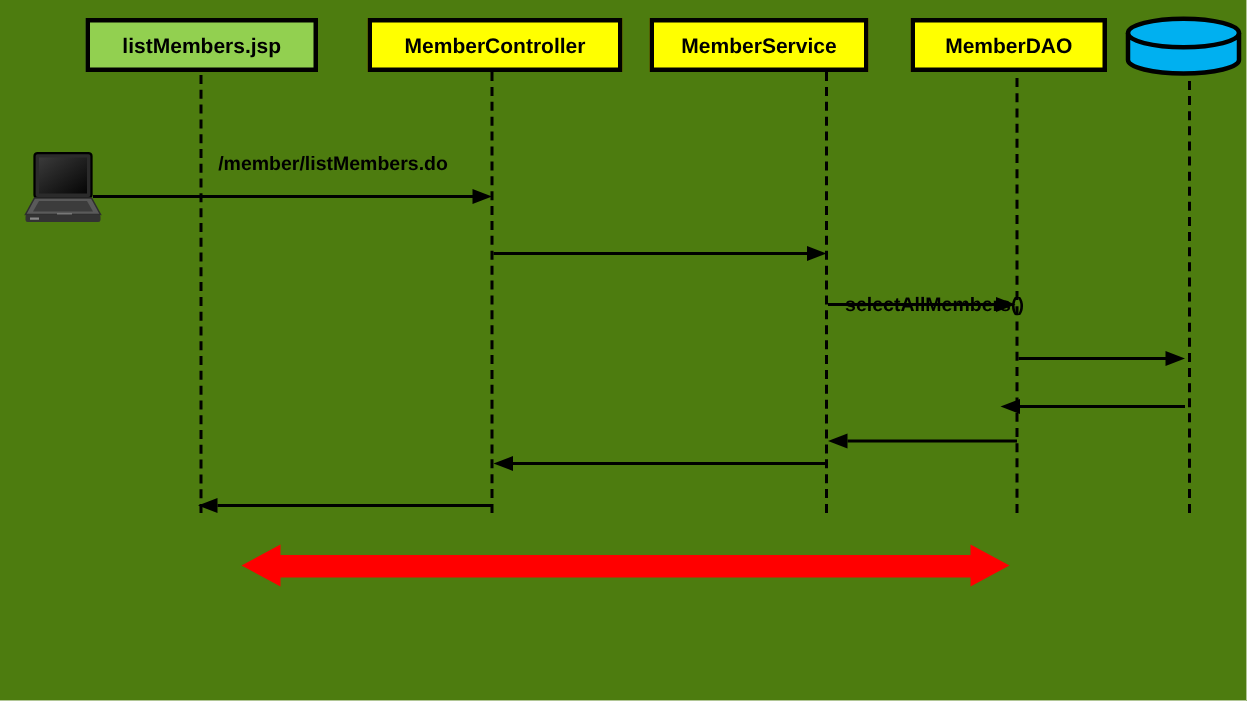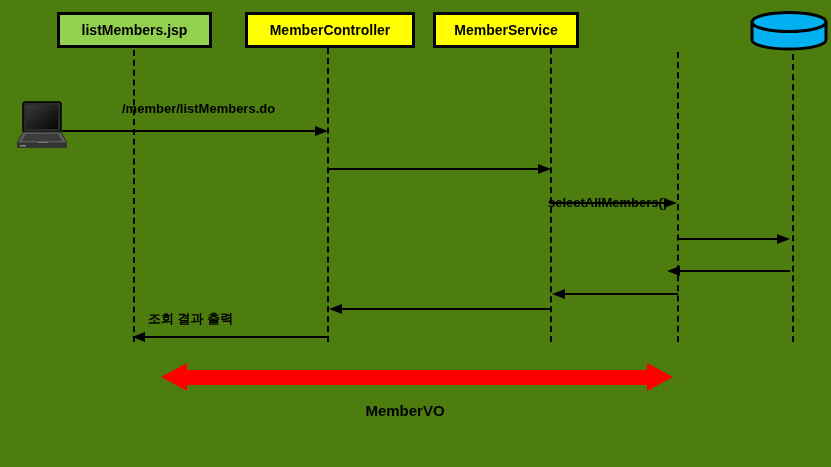--- a/index.html
+++ b/index.html
@@ -13,21 +13,21 @@
     font-weight:bold;font-size:14px;color:#000;letter-spacing:0px;
   }
   .box-green{background:#92D050;}
   .box-yellow{background:#FFFF00;}
   .lifeline{position:absolute;width:0;border-left:2px dashed #000;}
   .hline{position:absolute;height:2px;background:#000;}
   .head-r{position:absolute;width:0;height:0;border-top:5px solid transparent;
     border-bottom:5px solid transparent;border-left:13px solid #000;}
   .head-l{position:absolute;width:0;height:0;border-top:5px solid transparent;
     border-bottom:5px solid transparent;border-right:13px solid #000;}
-  .msg-label{position:absolute;font-weight:bold;font-size:13px;color:#000;white-space:nowrap;}
+  .msg-label{position:absolute;font-weight:bold;font-size:13px;text-align:center;color:#000;white-space:nowrap;}
   .red-bar{position:absolute;background:#FF0000;}
   .red-head-l{position:absolute;width:0;height:0;border-top:14px solid transparent;
     border-bottom:14px solid transparent;border-right:26px solid #FF0000;}
   .red-head-r{position:absolute;width:0;height:0;border-top:14px solid transparent;
     border-bottom:14px solid transparent;border-left:26px solid #FF0000;}
   .footer-label{position:absolute;font-weight:bold;font-size:15px;text-align:center;color:#000;}
   svg{display:block;}
 </style>
 </head>
 <body>
@@ -35,20 +35,23 @@
 <div class="canvas">
 
   <div class="actor-box box-green" style="left:57px;width:155px;">
     <span>listMembers.jsp</span>
   </div>
   <div class="actor-box box-yellow" style="left:433px;width:146px;">
     <span>MemberService</span>
   </div>
   <div class="actor-box box-yellow" style="left:245px;width:170px;">
     <span>MemberController</span>
+  </div>
+  <div class="actor-box box-yellow" style="left:607px;width:131px;">
+    <span>MemberDAO</span>
   </div>
 
   <div style="position:absolute;left:748px;top:10px;">
     <svg width="82" height="44" viewBox="0 0 82 44">
       <path d="M4,12 v18 a37,9 0 0 0 74 0 v-18" fill="#00B0F0" stroke="#000" stroke-width="3"></path>
       <ellipse cx="41" cy="12" rx="37" ry="9.5" fill="#00B0F0" stroke="#000" stroke-width="3"></ellipse>
     </svg>
   </div>
 
   <div class="lifeline" style="left:133px;top:50px;height:292px;"></div>
@@ -93,20 +96,18 @@
   <div class="head-l" style="left:667px;top:266px;"></div>
 
   <div class="hline" style="left:565px;top:293px;width:113px;"></div>
   <div class="head-l" style="left:552px;top:289px;"></div>
 
   <div class="hline" style="left:342px;top:308px;width:208px;"></div>
   <div class="head-l" style="left:329px;top:304px;"></div>
 
   <div class="hline" style="left:145px;top:336px;width:183px;"></div>
   <div class="head-l" style="left:132px;top:332px;"></div>
-  <div class="msg-label" style="left:148px;top:310px;width:140px;">조회 결과 출력</div>
 
   <div class="red-bar" style="left:185px;top:370px;width:463px;height:15px;"></div>
   <div class="red-head-l" style="left:161px;top:363px;"></div>
   <div class="red-head-r" style="left:647px;top:363px;"></div>
-  <div class="footer-label" style="left:325px;top:402px;width:160px;">MemberVO</div>
 
 </div>
 
 </body></html>

